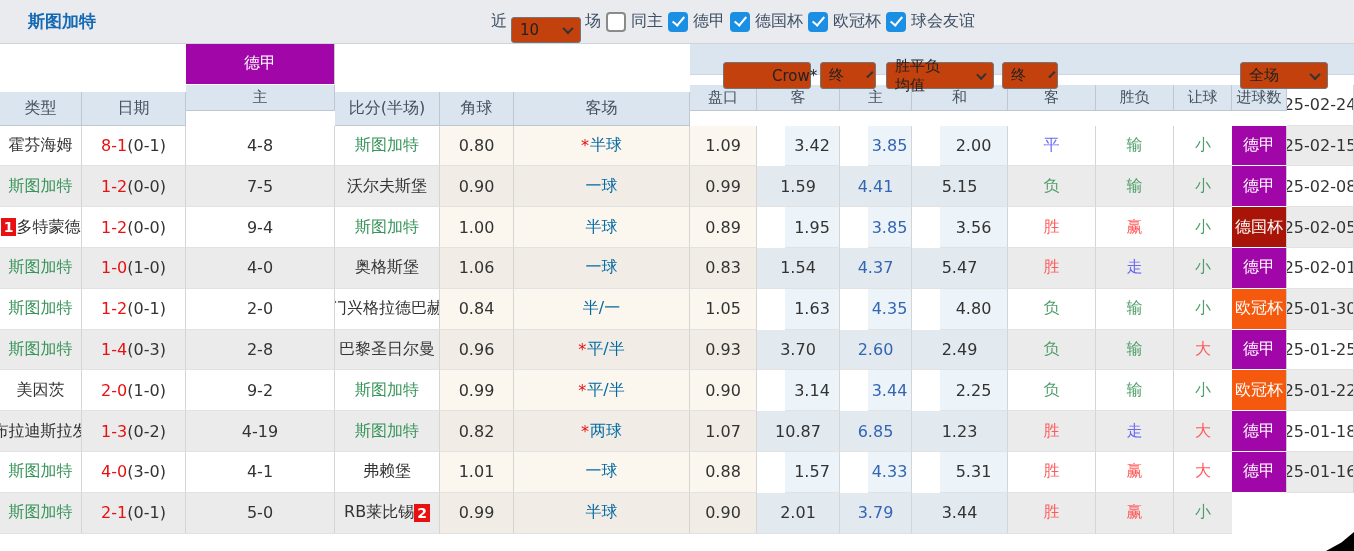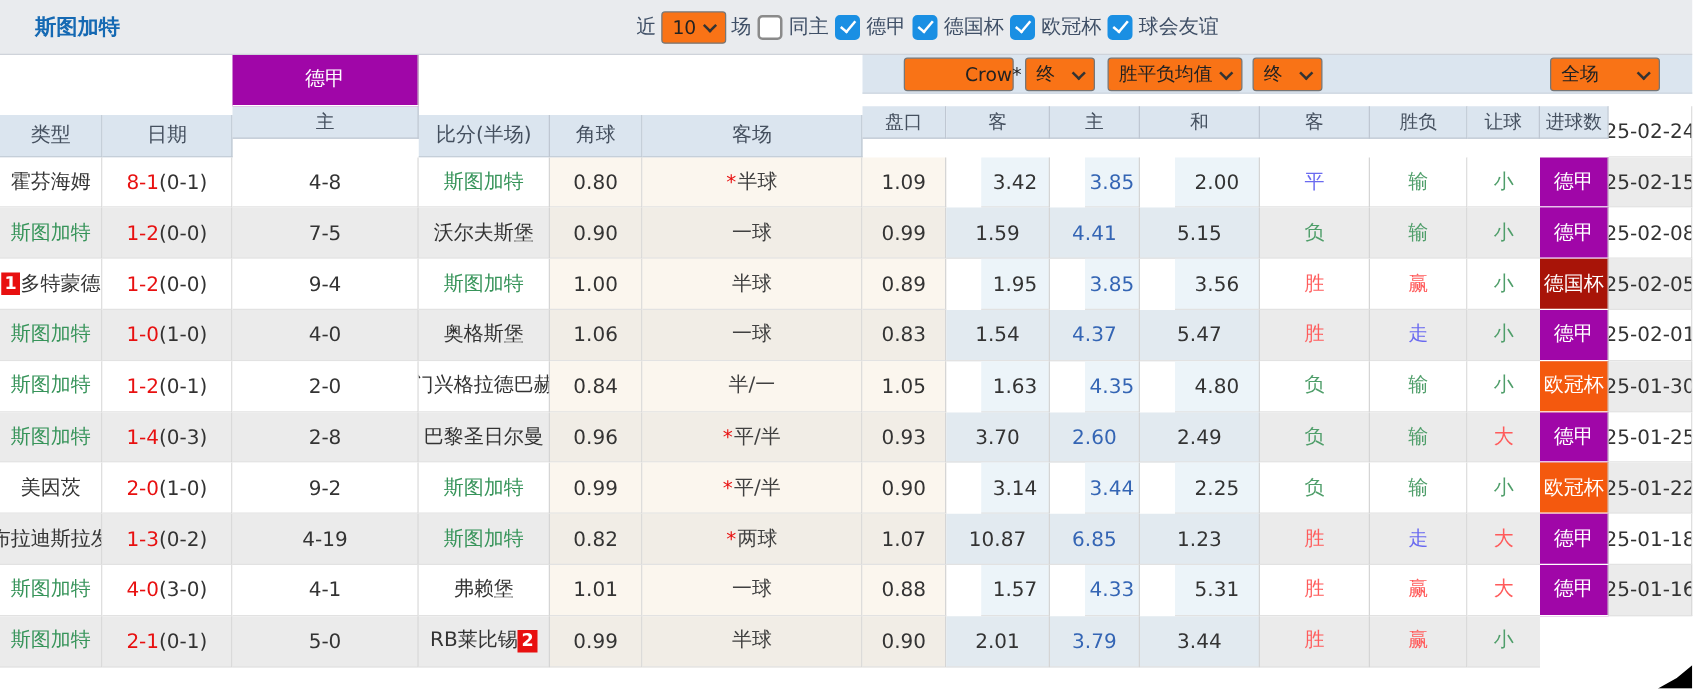--- a/index.html
+++ b/index.html
@@ -22,23 +22,23 @@
     background:#47a7dd; border-radius:4px; color:#fff; font-size:21px; font-weight:bold;
     display:flex; align-items:center; justify-content:center; cursor:pointer;
     font-family:"DejaVu Sans",sans-serif; }
 
   
   .filterbar { height:44px; background:#e9ebee; display:flex; align-items:center;
     border-bottom:1px solid #cfd3da; }
   .team-label { margin-left:28px; font-size:17px; font-weight:bold; color:#1569b3; }
   .filter-right { margin-left:auto; margin-right:379px; display:flex; align-items:center; gap:4px;
     font-size:16px; color:#3f4f66; }
-  .sel-box { background:#f97316; border:1px solid #767676; border-radius:3px;
-    display:inline-flex; align-items:center; gap:7px; padding:3px 8px; font-size:15px; color:#222;
-    cursor:pointer; }
+  .sel-box { background:#c2410c; border:1px solid #767676; border-radius:3px;
+    display:inline-flex; align-items:center; gap:25px; padding:3px 8px; font-size:15px; color:#222;
+    cursor:pointer;margin-top:16px; }
   .caret { width:8px; height:8px; border-right:2px solid #333; border-bottom:2px solid #333;
     transform:rotate(45deg) translate(-1px,-1px); display:inline-block; }
   .cb { width:20px; height:20px; border-radius:4px; display:inline-flex; align-items:center;
     justify-content:center; cursor:pointer; margin:0 1px; flex:none; }
   .cb.off { background:#fff; border:2px solid #8a8a8a; }
   .cb.on { background:#1a8fe3; border:2px solid #1a8fe3; }
   .cb.on::after { content:""; width:5px; height:10px; border-right:2.5px solid #fff;
     border-bottom:2.5px solid #fff; transform:rotate(40deg); margin-top:-3px; }
 
   
@@ -60,21 +60,21 @@
   .r-even { background:#ebebeb; }
   .beige.r-odd  { background:#fbf6ee; }
   .beige.r-even { background:#f1ede6; }
   .bluec.r-odd  { background:#ecf4f9;margin-left:28px; }
   .bluec.r-even { background:#e2eaf0; }
   .c-league { color:#fff; font-size:16px; border-bottom:1px solid #fff; border-right:1px solid #ccc; }
   .self-team { color:#37945a; }
   .ft { color:#e81010; }
   .ht { color:#333; }
   .star { color:#e81010; margin-right:1px; }
-  .hcap { color:#404040; }
+  .hcap { color:#0369a1; }
   .avg-draw { color:#3465b4; }
   .res-red { color:#ff5b5b; }
   .res-blue { color:#6a6af0; }
   .res-green { color:#4f9e6a; }
   .mini-badge { background:#e81010; color:#fff; font-size:14px; font-weight:bold;
     padding:0 3px; line-height:18px; display:inline-block; }
 
   .cursor-shape { position:absolute; right:0; bottom:0; width:28px; height:19px;
     background:#000; clip-path:polygon(100% 0, 100% 100%, 0 100%, 55% 55%); }
 </style>

